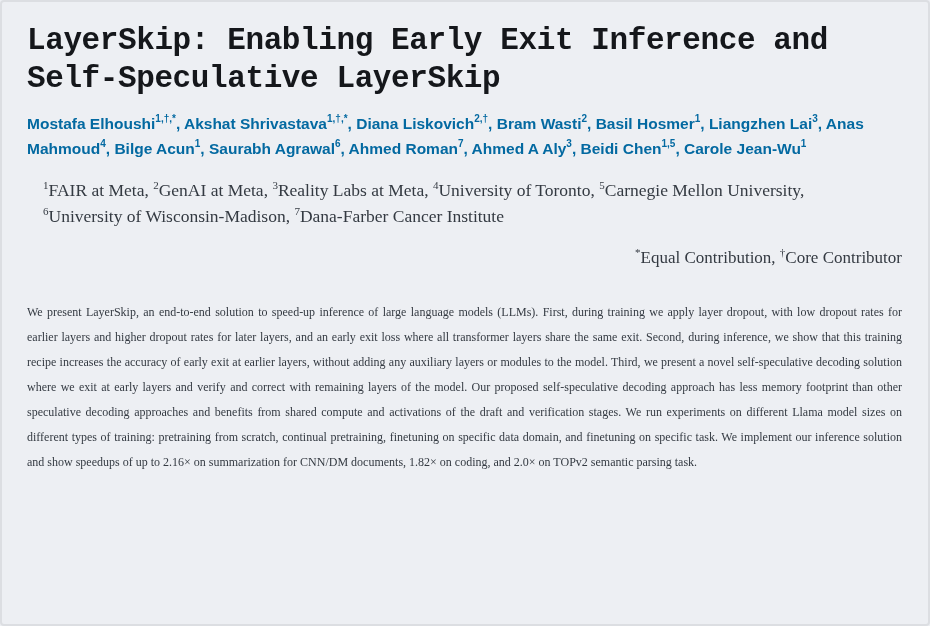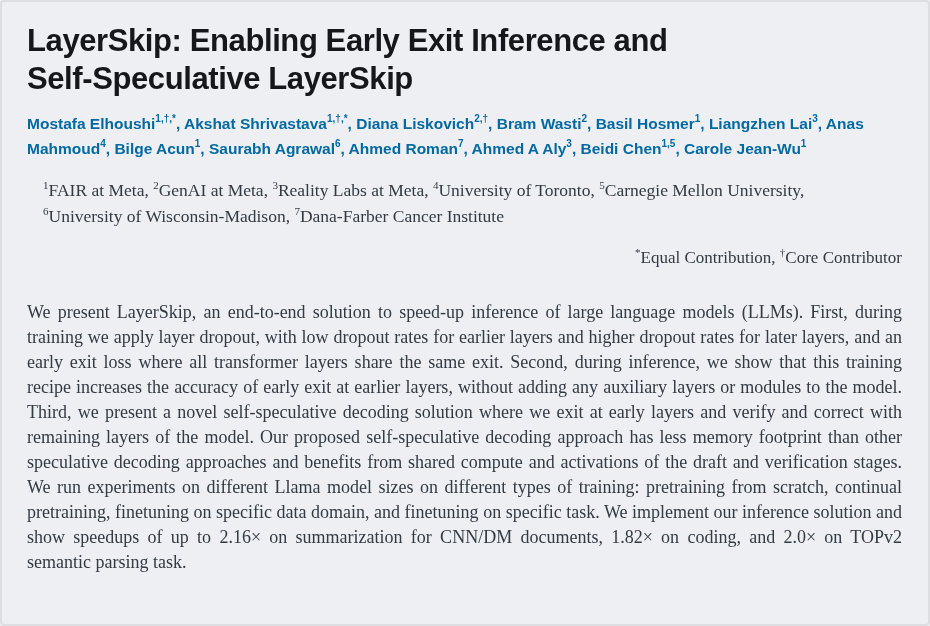--- a/index.html
+++ b/index.html
@@ -24,21 +24,21 @@
   }
   .title {
     font-family: "Liberation Sans", sans-serif;
     font-weight: 700;
     font-size: 31px;
     line-height: 38px;
     letter-spacing: -0.4px;
     color: #15171b;
     margin: 0 0 13px 0;
   }
-  .title .tline { display: block; }
+  .title .tline { display: block; font-family: Liberation Mono, monospace; }
   .authors {
     font-family: "Liberation Sans", sans-serif;
     font-weight: 700;
     font-size: 15.5px;
     line-height: 25px;
     color: #0369a1;
     margin: 0 0 16px 0;
     max-width: 880px;
   }
   .authors sup {
@@ -61,21 +61,21 @@
     font-size: 11px;
     line-height: 0;
   }
   .contrib {
     font-size: 17px;
     line-height: 26px;
     margin: 1px 0 0 0;
     text-align: right;
   }
   .abstract {
-    font-size: 18px;
+    font-size: 12px;
     line-height: 25px;
     text-align: justify;
     margin: 29px 0 0 0;
     max-width: 880px;
   }
 </style>
 </head>
 <body>
 
 <div class="frame">

